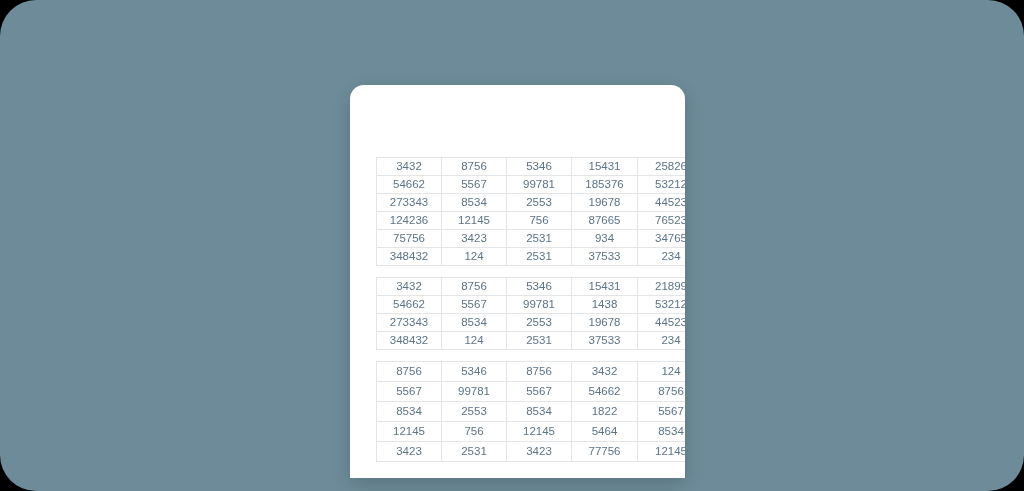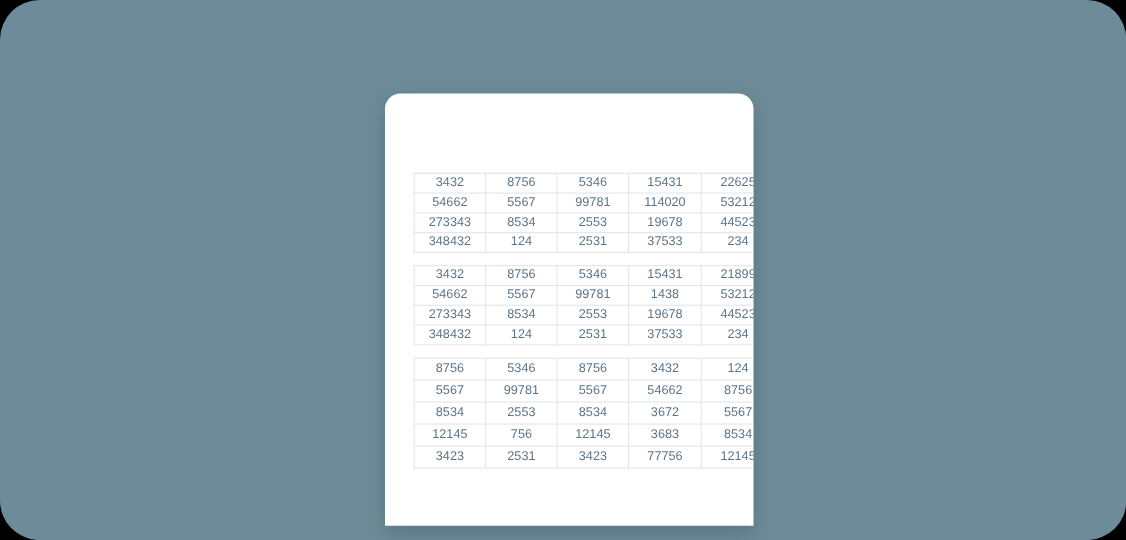--- a/index.html
+++ b/index.html
@@ -99,35 +99,49 @@
             <col class="c2">
             <col class="c3">
             <col class="c4">
         </colgroup>
         <tbody>
             <tr>
               <td>3432</td>
               <td>8756</td>
               <td>5346</td>
               <td>15431</td>
-              <td>22625</td>
+              <td>25826</td>
             </tr>
             <tr>
               <td>54662</td>
               <td>5567</td>
               <td>99781</td>
-              <td>114020</td>
+              <td>185376</td>
               <td>53212</td>
             </tr>
             <tr>
               <td>273343</td>
               <td>8534</td>
               <td>2553</td>
               <td>19678</td>
               <td>44523</td>
+            </tr>
+            <tr>
+              <td>124236</td>
+              <td>12145</td>
+              <td>756</td>
+              <td>87665</td>
+              <td>76523</td>
+            </tr>
+            <tr>
+              <td>75756</td>
+              <td>3423</td>
+              <td>2531</td>
+              <td>934</td>
+              <td>34765</td>
             </tr>
             <tr>
               <td>348432</td>
               <td>124</td>
               <td>2531</td>
               <td>37533</td>
               <td>234</td>
             </tr>
           </tbody>
       </table>
@@ -192,28 +206,28 @@
               <td>5567</td>
               <td>99781</td>
               <td>5567</td>
               <td>54662</td>
               <td>8756</td>
             </tr>
             <tr>
               <td>8534</td>
               <td>2553</td>
               <td>8534</td>
-              <td>3672</td>
+              <td>1822</td>
               <td>5567</td>
             </tr>
             <tr>
               <td>12145</td>
               <td>756</td>
               <td>12145</td>
-              <td>3683</td>
+              <td>5464</td>
               <td>8534</td>
             </tr>
             <tr>
               <td>3423</td>
               <td>2531</td>
               <td>3423</td>
               <td>77756</td>
               <td>12145</td>
             </tr>
           </tbody>

